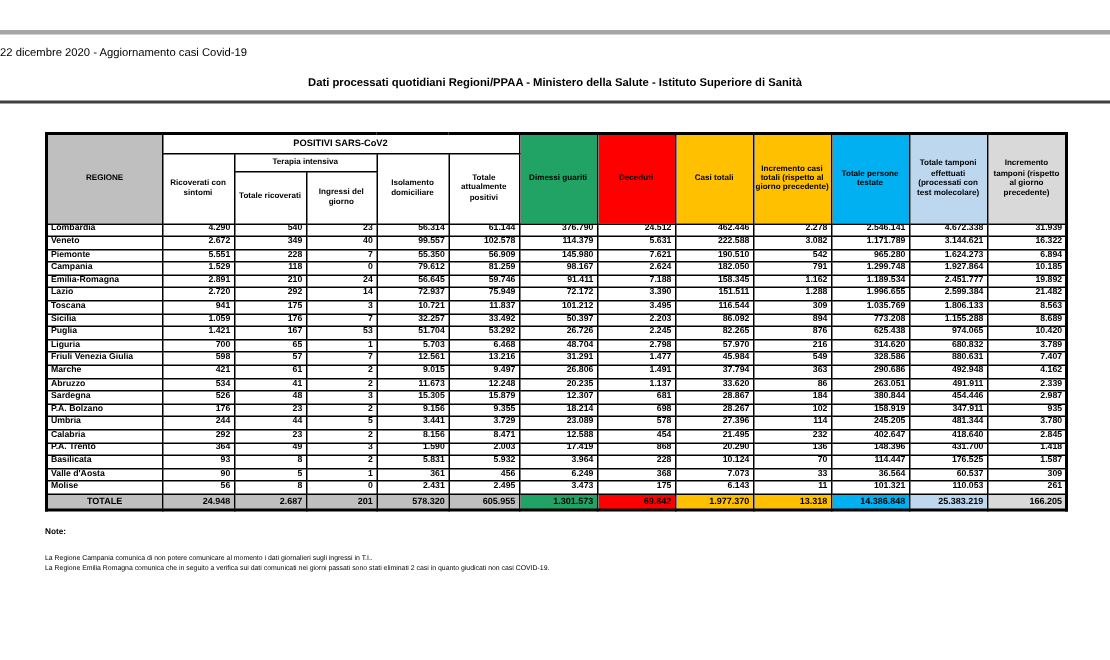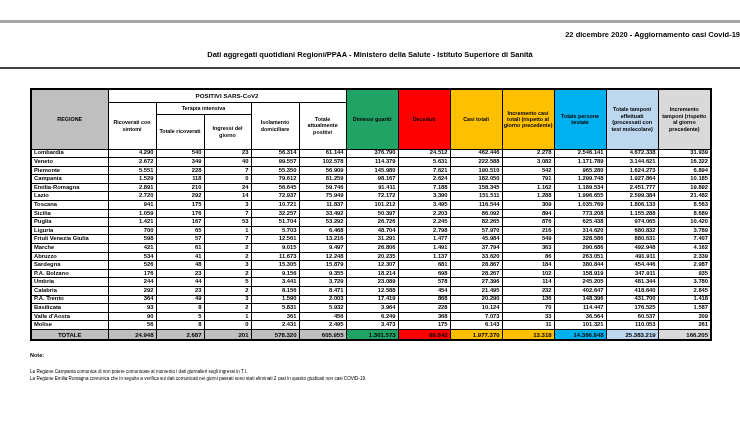--- a/index.html
+++ b/index.html
@@ -2,21 +2,21 @@
 <html style="--green: #21A366; --red: #FF0000; --gold: #FFC000; --cyan: #00B0F0; --lightblue: #BDD7EE; --lightgray: #D9D9D9; --headergray: #BFBFBF; --rule_gray: #A6A6A6; --rule_dark: #404040;"><head>
 <meta charset="utf-8">
 <style>
   * { box-sizing: border-box; }
   html,body { margin:0; padding:0; }
   body {
     width:740px; height:440px; position:relative; overflow:hidden;
     background:#ffffff; font-family:"Liberation Sans", sans-serif; color:#000;
   }
   .rule-top  { position:absolute; top:20px; left:0; width:740px; height:3px; background:var(--rule_gray,#A6A6A6); }
-  .title1    { position:absolute; top:30px; left:0; width:740px; text-align:right; font-size:7.5px; font-weight:bold; }
+  .title1    { position:absolute; top:30px; left:0; width:740px; text-align:left; font-size:7.5px; font-weight:normal; }
   .title2    { position:absolute; top:50px; left:0; width:740px; text-align:center; font-size:7.5px; font-weight:bold; }
   .rule-mid  { position:absolute; top:67px; left:0; width:740px; height:2px; background:var(--rule_dark,#404040); }
 
   table.covid {
     position:absolute; left:30px; top:88px; width:680px;
     border-collapse:collapse; table-layout:fixed;
     border:2px solid #000;
   }
   .covid th, .covid td {
     border:1px solid #000; font-weight:bold; color:#000;
@@ -47,21 +47,21 @@
 
   .note-title { position:absolute; left:30px; top:352px; font-size:5.5px; font-weight:bold; }
   .note-line1 { position:absolute; left:30px; top:369px; font-size:4.6px; }
   .note-line2 { position:absolute; left:30px; top:376px; font-size:4.6px; }
 </style>
 </head>
 <body>
 
 <div class="rule-top"></div>
 <div class="title1">22 dicembre 2020 - Aggiornamento casi Covid-19</div>
-<div class="title2">Dati aggregati quotidiani Regioni/PPAA - Ministero della Salute - Istituto Superiore di Sanità</div>
+<div class="title2">Dati processati quotidiani Regioni/PPAA - Ministero della Salute - Istituto Superiore di Sanità</div>
 <div class="rule-mid"></div>
 
 <table class="covid">
   <colgroup>
     <col style="width:77px">
       <col style="width:48px">
       <col style="width:48px">
       <col style="width:47px">
     <col style="width:48px">
       <col style="width:47px">

